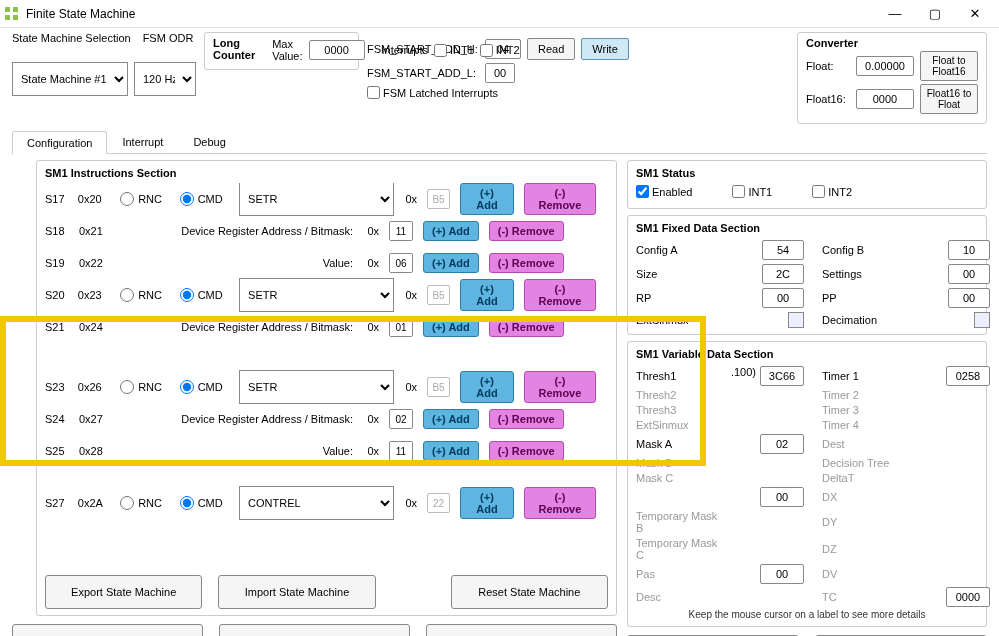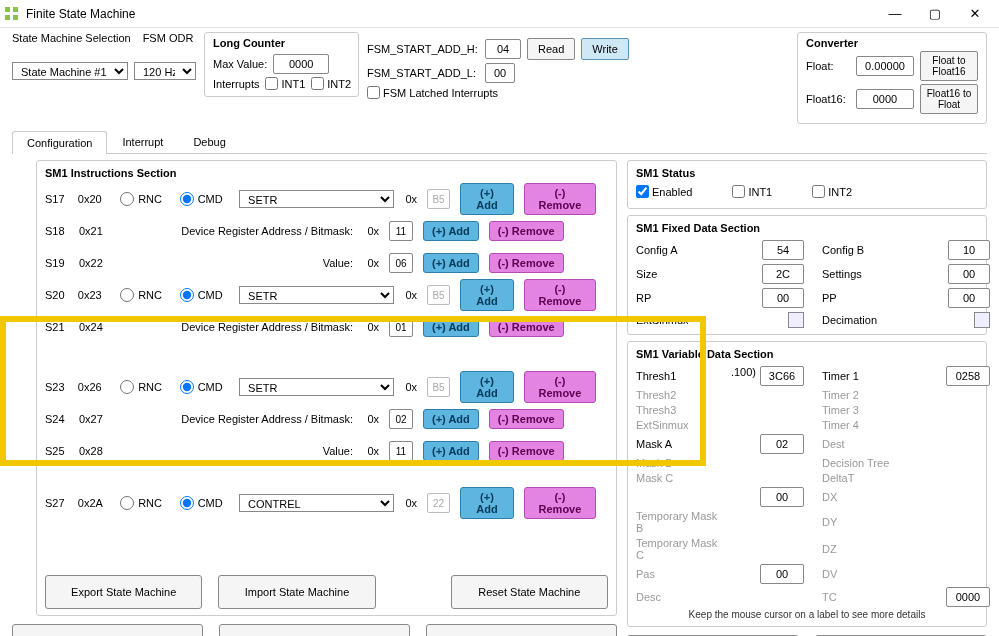--- a/index.html
+++ b/index.html
@@ -8,24 +8,24 @@
 .titlebar { height: 28px; display: flex; align-items: center; padding: 8px 4px; background: #fff; border-bottom: 1px solid #e0e0e0; }
 .titlebar .icon { width: 16px; height: 16px; margin-right: 6px; }
 .titlebar .icon rect { fill: #8bc34a; }
 .titlebar .title { flex: 1; font-size: 12px; }
 .winbtns { display: flex; gap: 0; }
 .winbtn { width: 40px; height: 26px; display: flex; align-items: center; justify-content: center; font-size: 13px; cursor: default; }
 .toprow { display: flex; align-items: flex-start; padding: 4px 12px 2px 12px; gap: 8px; }
 .selgrp { display: flex; flex-direction: column; gap: 18px; }
 .selgrp .labels { display: flex; gap: 12px; font-size: 11px; }
 .selgrp .ctrls { display: flex; gap: 6px; }
-.dropdown { border: 1px solid #888; background: #fff; font-size: 11px; padding: 2px 4px; height: 18px; }
+.dropdown { border: 1px solid #888; background: #fff; font-size: 11px; padding: 2px 4px; height: 34px; }
 .grpbox { border: 1px solid #ccc; border-radius: 3px; padding: 4px 8px 6px 8px; position: relative; margin-top: 0; }
 .grpbox .gtitle { font-weight: bold; font-size: 11px; margin-bottom: 2px; display: block; }
-.lc { display: flex; flex-direction: column; gap: 3px; width: 155px; }
+.lc { display: flex; flex-direction: row; gap: 17px; width: 155px; }
 .lcrow { display: flex; align-items: center; gap: 6px; }
 .tinput { border: 1px solid #888; text-align: center; font-size: 11px; padding: 2px; width: 48px; height: 20px; border-radius: 2px; }
 .cbox { display: flex; align-items: center; gap: 3px; font-size: 11px; }
 .cbox input { margin: 0; }
 .fsmstart { display: flex; flex-direction: column; gap: 3px; }
 .fsmrow { display: flex; align-items: center; gap: 6px; font-size: 11px; }
 .btn { border: 1px solid #888; background: #f5f5f5; border-radius: 2px; padding: 4px 10px; font-size: 11px; cursor: pointer; }
 .btn.blue { background: #cfe8f5; border-color: #5b93b5; }
 .conv { width: 190px; }
 .conv .crow { display: flex; align-items: center; gap: 6px; margin-bottom: 3px; }

